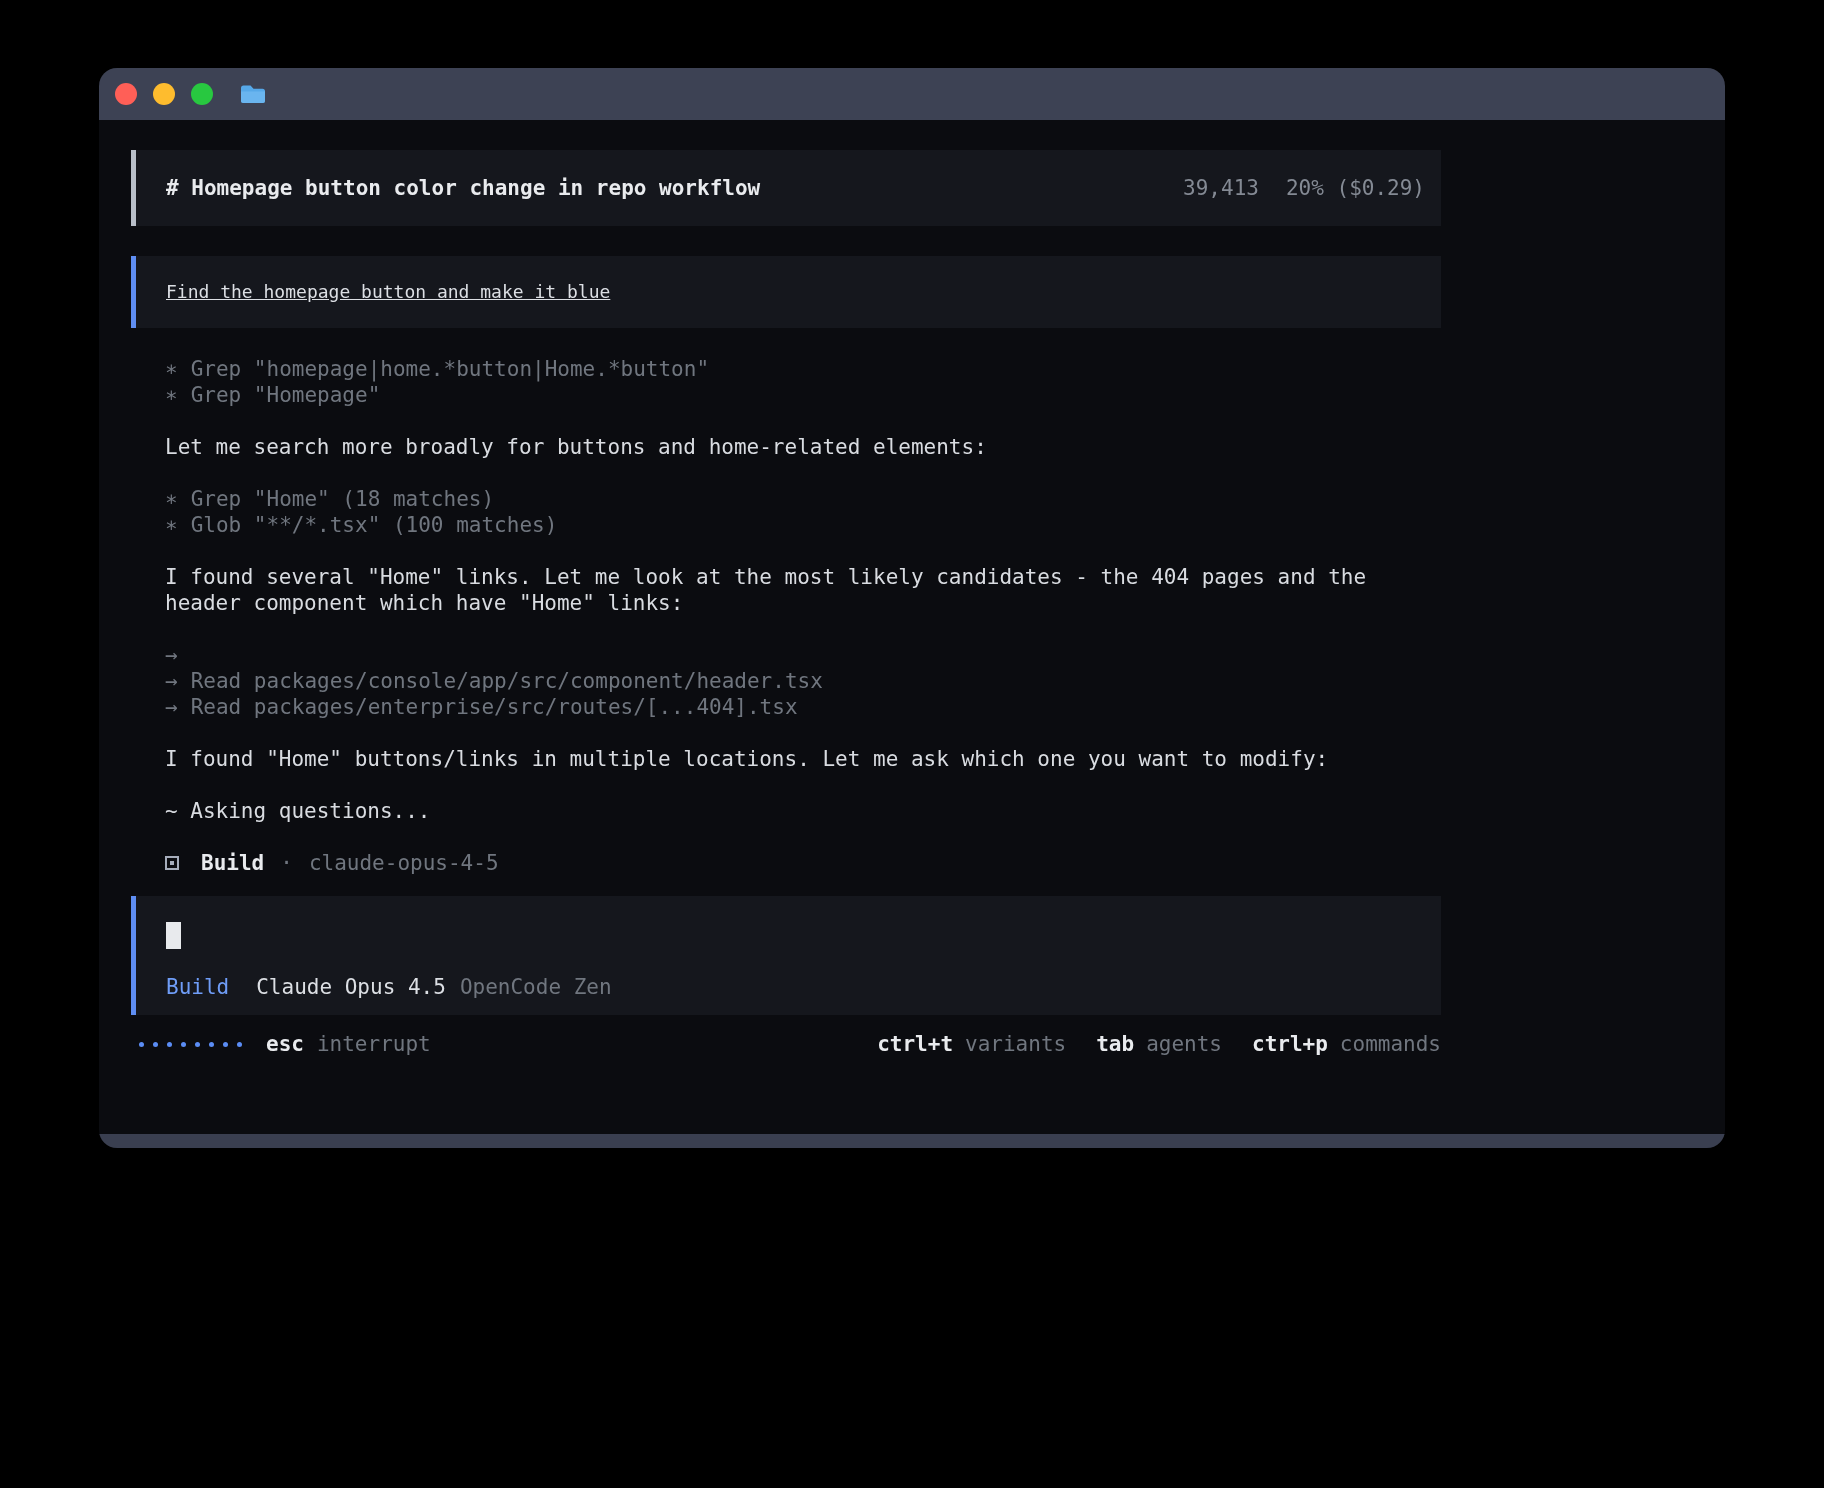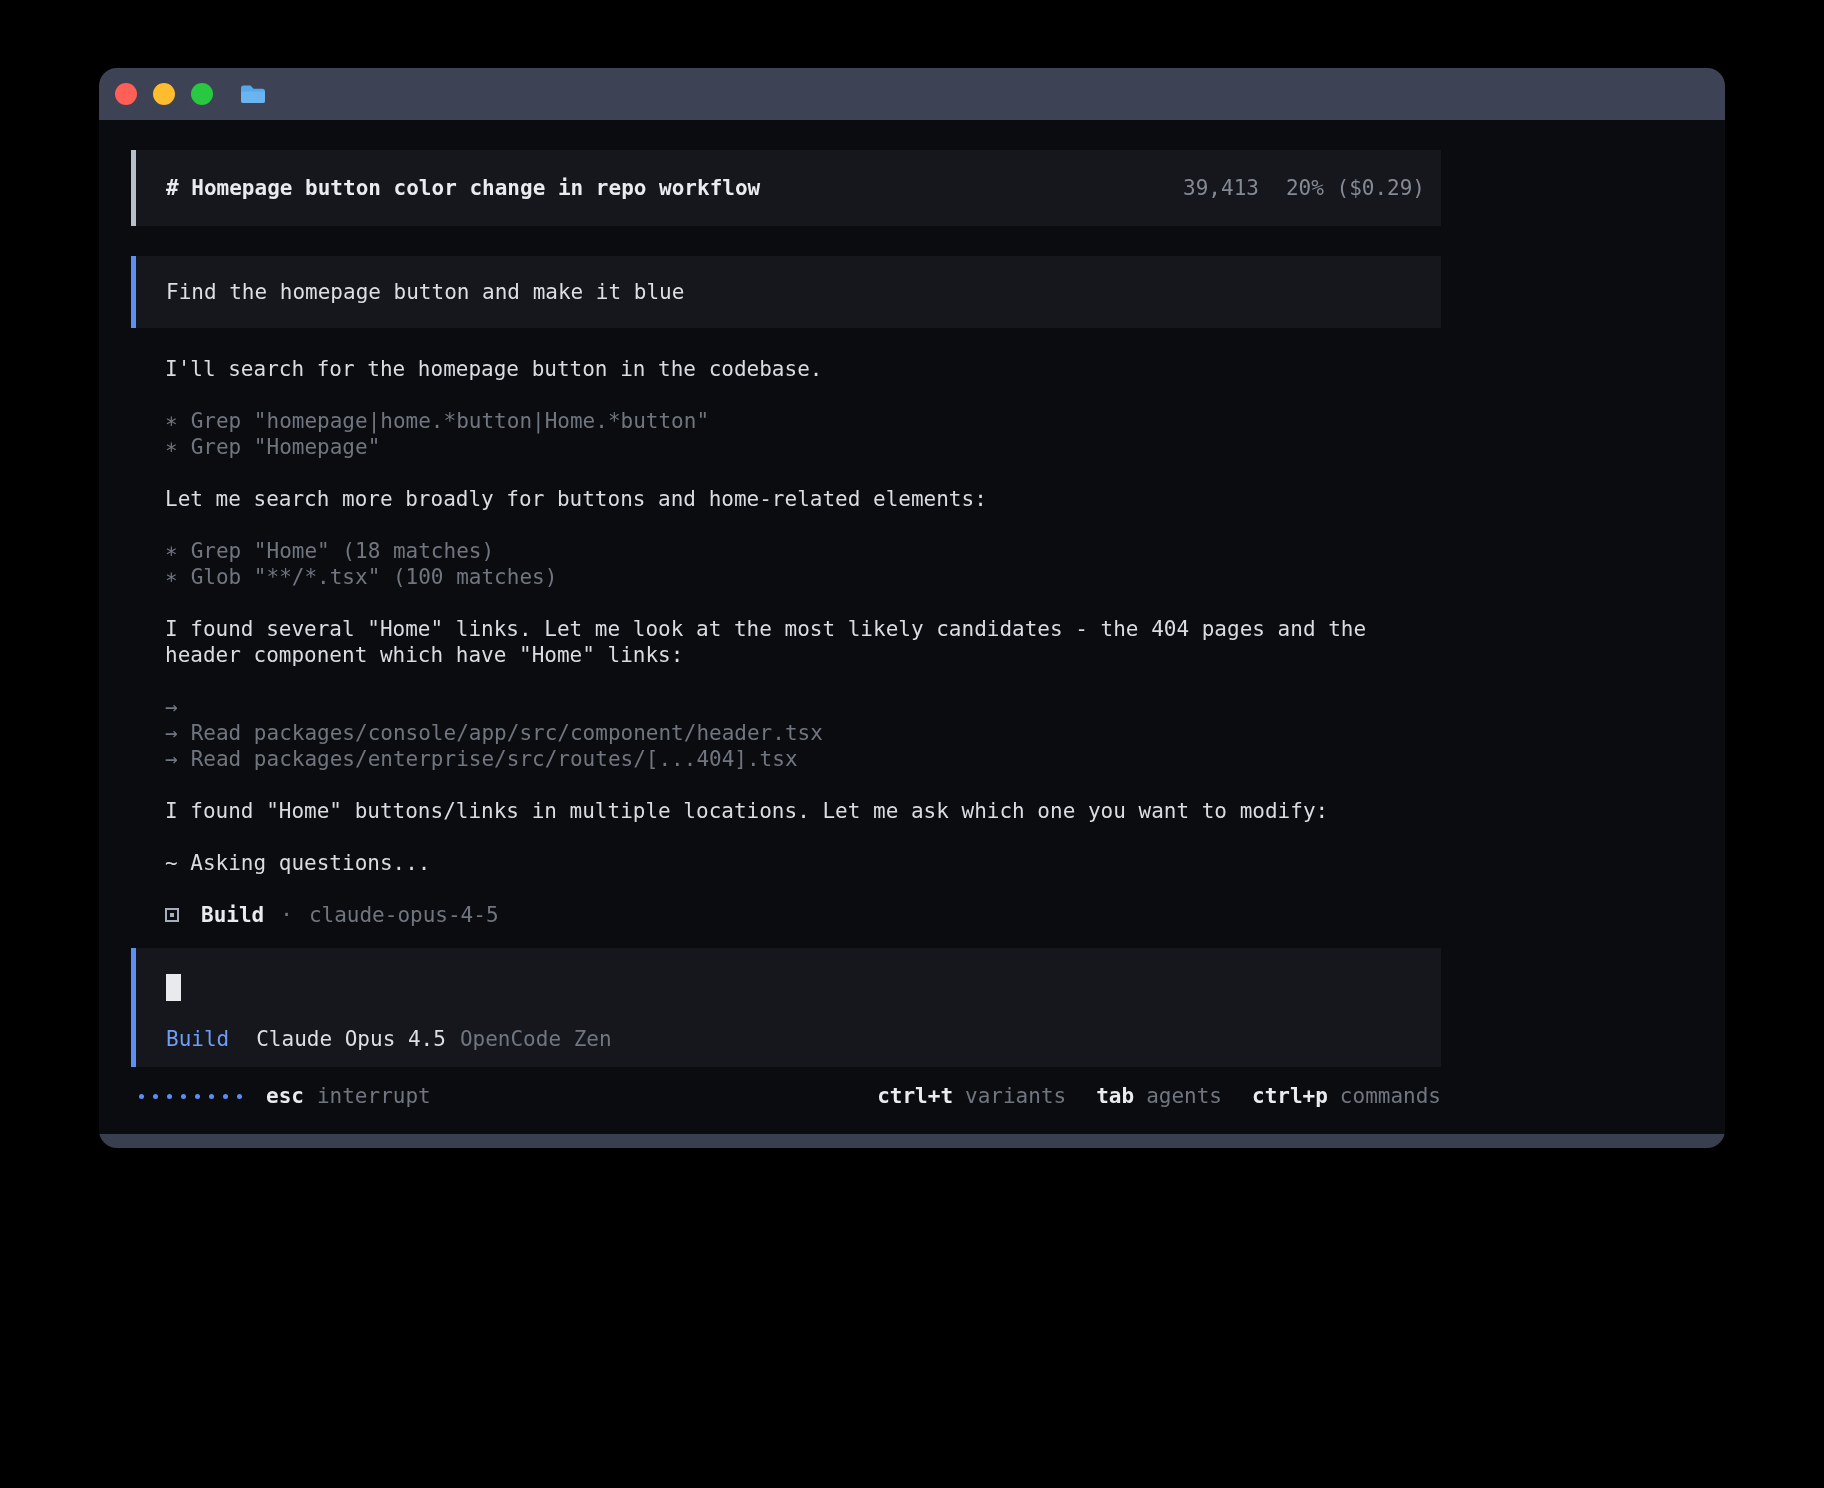--- a/index.html
+++ b/index.html
@@ -25,21 +25,21 @@
   .col { width:1310px; }
 
   .band { border-left:5px solid; background:#15171d; }
 
   .header-band { height:76px; border-color:#b9bfc9; display:flex; align-items:center;
                  justify-content:space-between; padding:0 16px 0 30px; font-size:21px; white-space:nowrap; }
   .htitle { color:#e9ebee; font-weight:700; }
   .hmeta  { color:#848a94; display:flex; gap:27px; }
 
   .user-band { margin-top:30px; border-color:#5f8ef3; padding:23px 30px;
-               font-size:21px; line-height:26px; color:#dcdfe4; }
+               font-size:18px; line-height:26px; color:#dcdfe4;text-decoration:underline; }
 
   .convo { margin-top:28px; padding-left:34px; width:1274px; font-size:21px; line-height:26px; }
   .group { margin-bottom:26px; }
   .line.text   { color:#d9dce1; }
   .line.status { color:#d9dce1; }
   .line.tool   { color:#70767f; display:flex; gap:13px; white-space:nowrap; }
   .line.tool .marker { flex:0 0 auto; }
 
   .badge { display:flex; align-items:center; height:26px; margin-bottom:0; }
   .badge-icon { width:14px; height:14px; border:2px solid #a6adbb; position:relative; display:inline-block; }
@@ -99,23 +99,20 @@
           <span>20% ($0.29)</span>
         </span>
       </div>
 
       <div class="band user-band">
         <span>Find the homepage button and make it blue</span>
       </div>
 
       <div class="convo">
 
-        <div class="group">
-          <div class="line text">I'll search for the homepage button in the codebase.</div>
-        </div>
 
         <div class="group">
           <div class="line tool">
             <span class="marker">∗</span>
             <span>Grep "homepage|home.*button|Home.*button"</span>
           </div>
           <div class="line tool">
             <span class="marker">∗</span>
             <span>Grep "Homepage"</span>
           </div>

